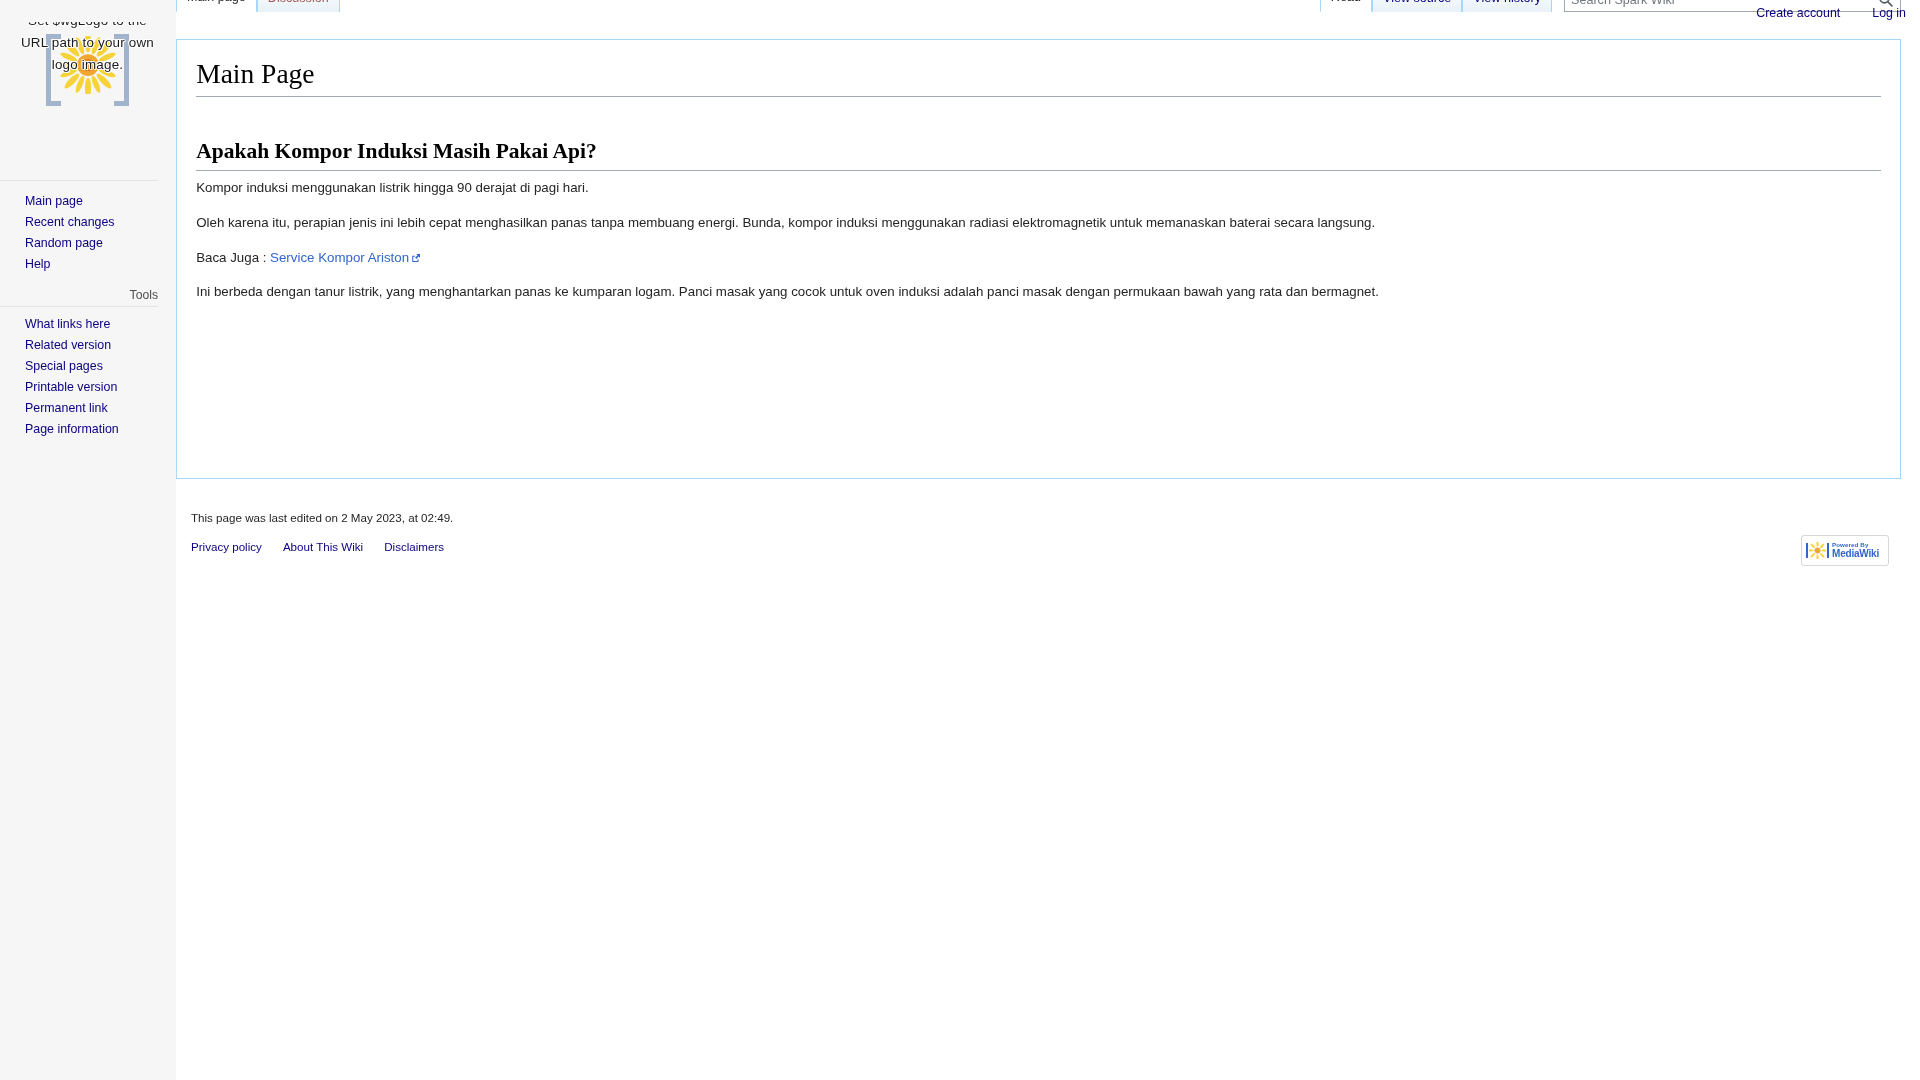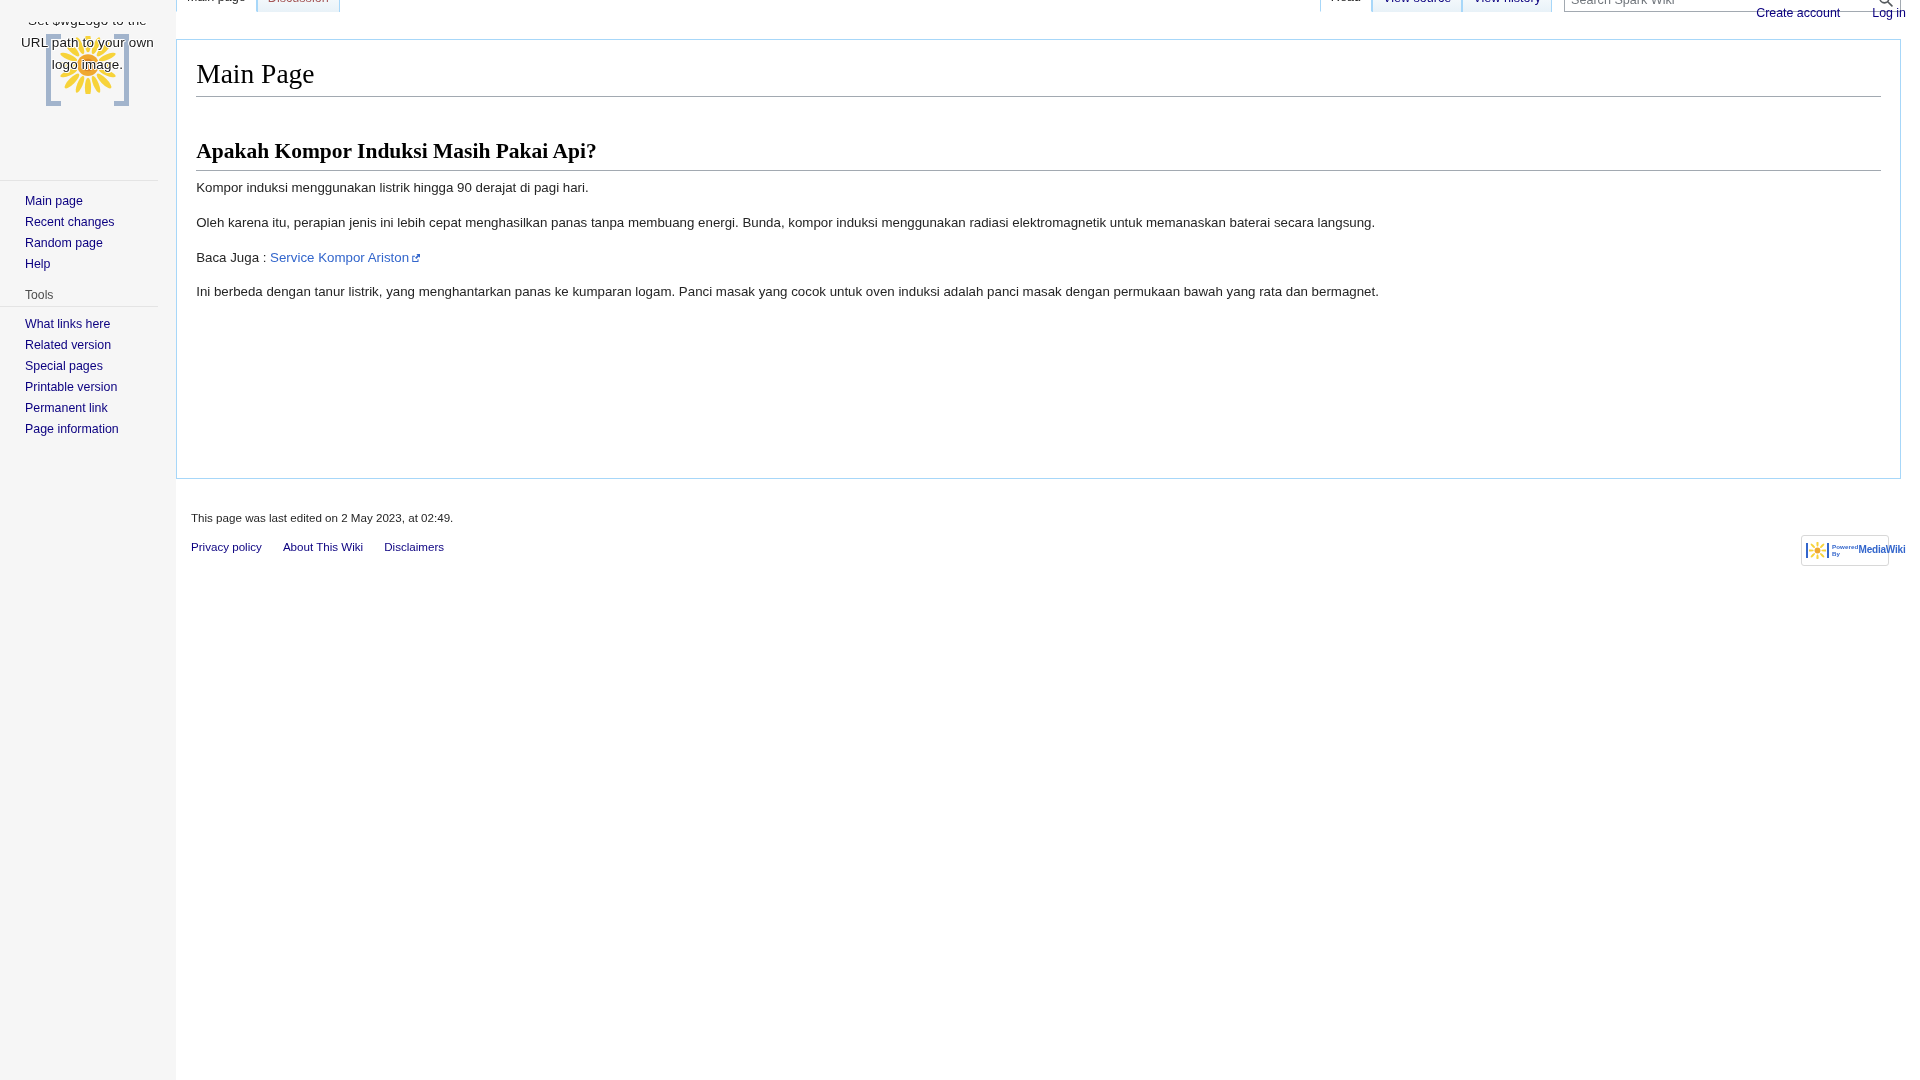--- a/index.html
+++ b/index.html
@@ -99,20 +99,21 @@
     width: 176px;
   }
   .portal { margin-bottom: 14px; }
   .portal-heading {
     font-size: 12.2px;
     color: #4d4d4d;
     padding: 0 0 4px 25px;
     border-bottom: 1px solid #e4e4e4;
     margin: 0 18px 6px 0;
     font-weight: normal;
+    text-align: right;
   }
   .portal.first {
     border-top: 1px solid #e4e4e4;
     margin-right: 18px;
     padding-top: 9px;
   }
   .portal ul {
     list-style: none;
     margin: 0;
     padding: 0;
@@ -308,21 +309,21 @@
     gap: 1px;
     flex: 0 0 auto;
   }
   .mw-badge .bar {
     width: 2px;
     height: 15px;
     background: #36c;
   }
   .mw-badge .badge-text {
     display: flex;
-    flex-direction: row;
+    flex-direction: column;
     line-height: 1;
     justify-content: center;
   }
   .mw-badge .t1 {
     font-size: 6.2px;
     color: #36c;
     font-weight: bold;
     letter-spacing: .1px;
   }
   .mw-badge .t2 {

